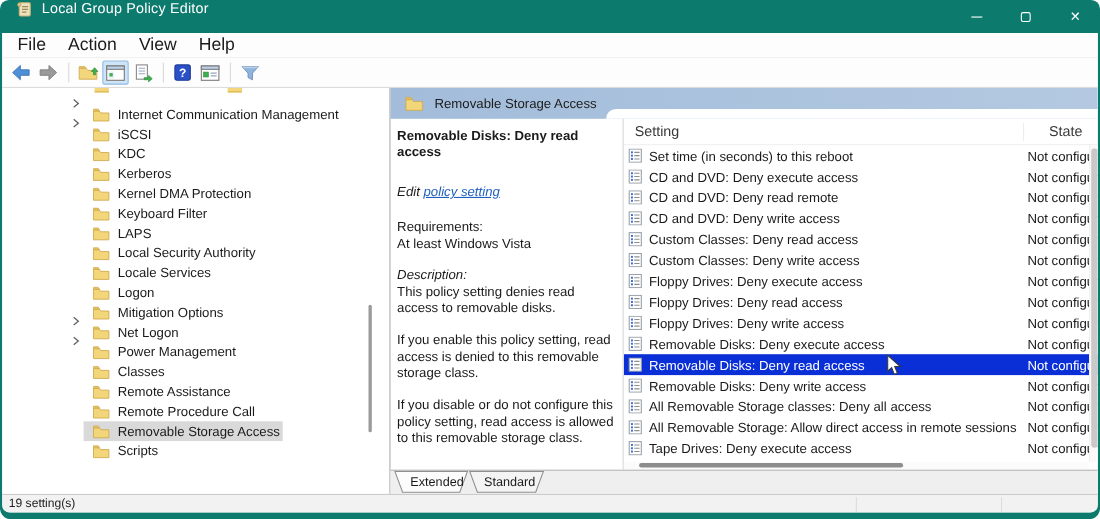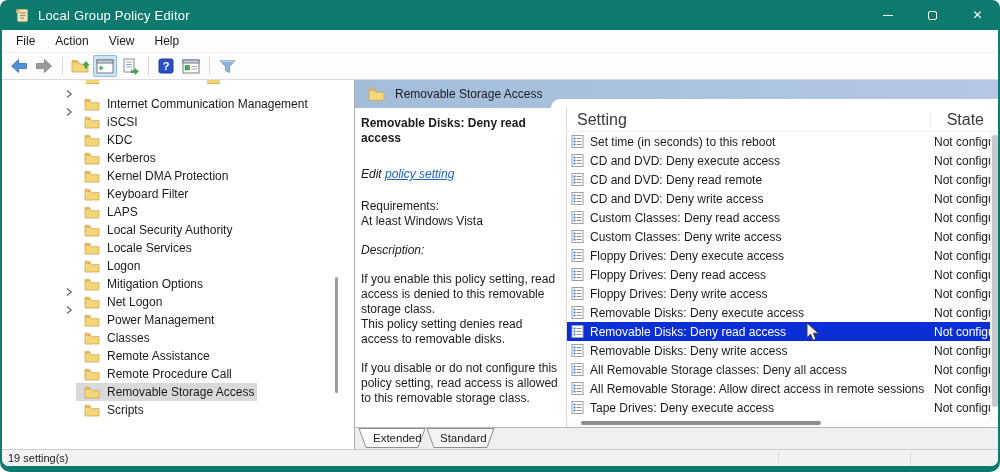--- a/index.html
+++ b/index.html
@@ -2,33 +2,33 @@
 <html><head>
 <meta charset="utf-8">
 <style>
   * { margin:0; padding:0; box-sizing:border-box; }
   html,body { background:#ffffff; }
   body { font-family:"Liberation Sans","DejaVu Sans",sans-serif; width:1000px; height:472px; overflow:hidden; }
 
   .window { position:relative; width:1000px; height:472px; background:#0d7a6e; border-radius:8px 8px 10px 10px; overflow:hidden; }
 
   
-  .titlebar { position:absolute; top:0; left:0; right:0; height:30px; display:flex; align-items:center; color:#fff; }
+  .titlebar { position:absolute; top:0; left:0; right:0; height:30px; display:flex; color:#fff; }
   .titlebar .app-icon { margin-left:14px; width:16px; height:16px; display:inline-block; }
   .titlebar .title { margin-left:8px; font-size:13px; letter-spacing:.2px; }
   .win-controls { margin-left:auto; display:flex; height:30px; }
   .win-btn { width:45px; height:30px; display:flex; align-items:center; justify-content:center; color:#fff; font-size:12px; cursor:default; }
   .glyph-min { width:10px; height:1px; background:#fff; display:block; }
   .glyph-max { width:9px; height:9px; border:1px solid #fff; border-radius:2px; display:block; }
 
   
   .app-body { position:absolute; top:30px; left:2px; right:2px; bottom:6px; background:#fff; border-radius:0 0 7px 7px; overflow:hidden; display:flex; flex-direction:column; }
 
   .menubar { height:23px; display:flex; align-items:center; padding-left:4px; border-bottom:1px solid #eeeeee; background:#fdfdfd; }
-  .menu-item { font-size:12px; color:#1a1a1a; padding:3px 10px; }
+  .menu-item { font-size:16px; color:#1a1a1a; padding:3px 10px; }
 
   .toolbar { height:27px; display:flex; align-items:center; padding-left:5px; background:#fdfdfd; border-bottom:1px solid #dcdcdc; }
   .tb-btn { width:24px; height:22px; display:flex; align-items:center; justify-content:center; margin-right:1px; border:1px solid transparent; border-radius:2px; }
   .tb-btn.selected { background:#cfe4f7; border-color:#8fbbe4; }
   .tb-sep { width:1px; height:18px; background:#d9d9d9; margin:0 5px; }
 
   .content { flex:1; display:flex; min-height:0; }
 
   
   .tree-panel { position:relative; width:353px; background:#fff; border-right:1px solid #adadad; overflow:hidden; }
@@ -52,21 +52,21 @@
   .desc-panel { width:212px; flex:0 0 auto; border-right:1px solid #d8d8d8; padding:6px 8px 0 6px; font-size:12px; color:#1a1a1a; line-height:15px; overflow:hidden; }
   .desc-title { font-weight:bold; margin-top:2px; }
   .desc-edit { margin-top:21px;font-style:italic; }
   .desc-edit a { color:#1f5fc0; text-decoration:underline; cursor:pointer; }
   .desc-req { margin-top:17px; }
   .desc-desc-label { margin-top:14px;font-style:italic; }
   .desc-para { margin-top:14px; }
 
   
   .list-panel { position:relative; flex:1; min-width:0; overflow:hidden; }
-  .list-header { height:24px; display:flex; align-items:center; font-size:16px; color:#3a3a3a; border-bottom:1px solid #f0f0f0; }
+  .list-header { height:24px; display:flex; align-items:center; font-size:13px; color:#3a3a3a; border-bottom:1px solid #f0f0f0; }
   .list-header .col-setting { padding-left:10px; flex:1; }
   .list-header .col-state { width:68px; flex:0 0 auto; text-align:right; padding-right:14px; border-left:1px solid #ededed; height:16px; line-height:16px; }
   .list-rows { position:absolute; top:24px; left:0; right:0; bottom:7px; overflow:hidden; }
   .list-row { height:19px; display:flex; align-items:center; font-size:12px; color:#1a1a1a; white-space:nowrap; }
   .list-row .doc-icon { width:13px; height:13px; margin:0 6px 0 4px; flex:0 0 auto; }
   .list-row .setting { flex:1; overflow:hidden; }
   .list-row .state { width:68px; flex:0 0 auto; overflow:hidden; padding-left:4px; }
   .list-row.selected { background:#0b2fd6; color:#ffffff; }
 
   .v-scroll { position:absolute; top:24px; right:0; bottom:7px; width:8px; background:#fafafa; border-left:1px solid #f0f0f0; }
@@ -517,22 +517,22 @@
         <div class="pane-body">
 
           <div class="desc-panel">
             <div class="desc-title">Removable Disks: Deny read access</div>
             <div class="desc-edit"><span>Edit </span><a>policy setting</a></div>
             <div class="desc-req">
               <div>Requirements:</div>
               <div>At least Windows Vista</div>
             </div>
             <div class="desc-desc-label">Description:</div>
+            <div class="desc-para" style="margin-top:0;">This policy setting denies read access to removable disks.</div>
             <div class="desc-para">If you enable this policy setting, read access is denied to this removable storage class.</div>
-            <div class="desc-para" style="margin-top:0;">This policy setting denies read access to removable disks.</div>
             <div class="desc-para">If you disable or do not configure this policy setting, read access is allowed to this removable storage class.</div>
           </div>
 
           <div class="list-panel">
             <div class="list-header">
               <span class="col-setting">Setting</span>
               <span class="col-state">State</span>
             </div>
             <div class="list-rows">
     <div class="list-row">

